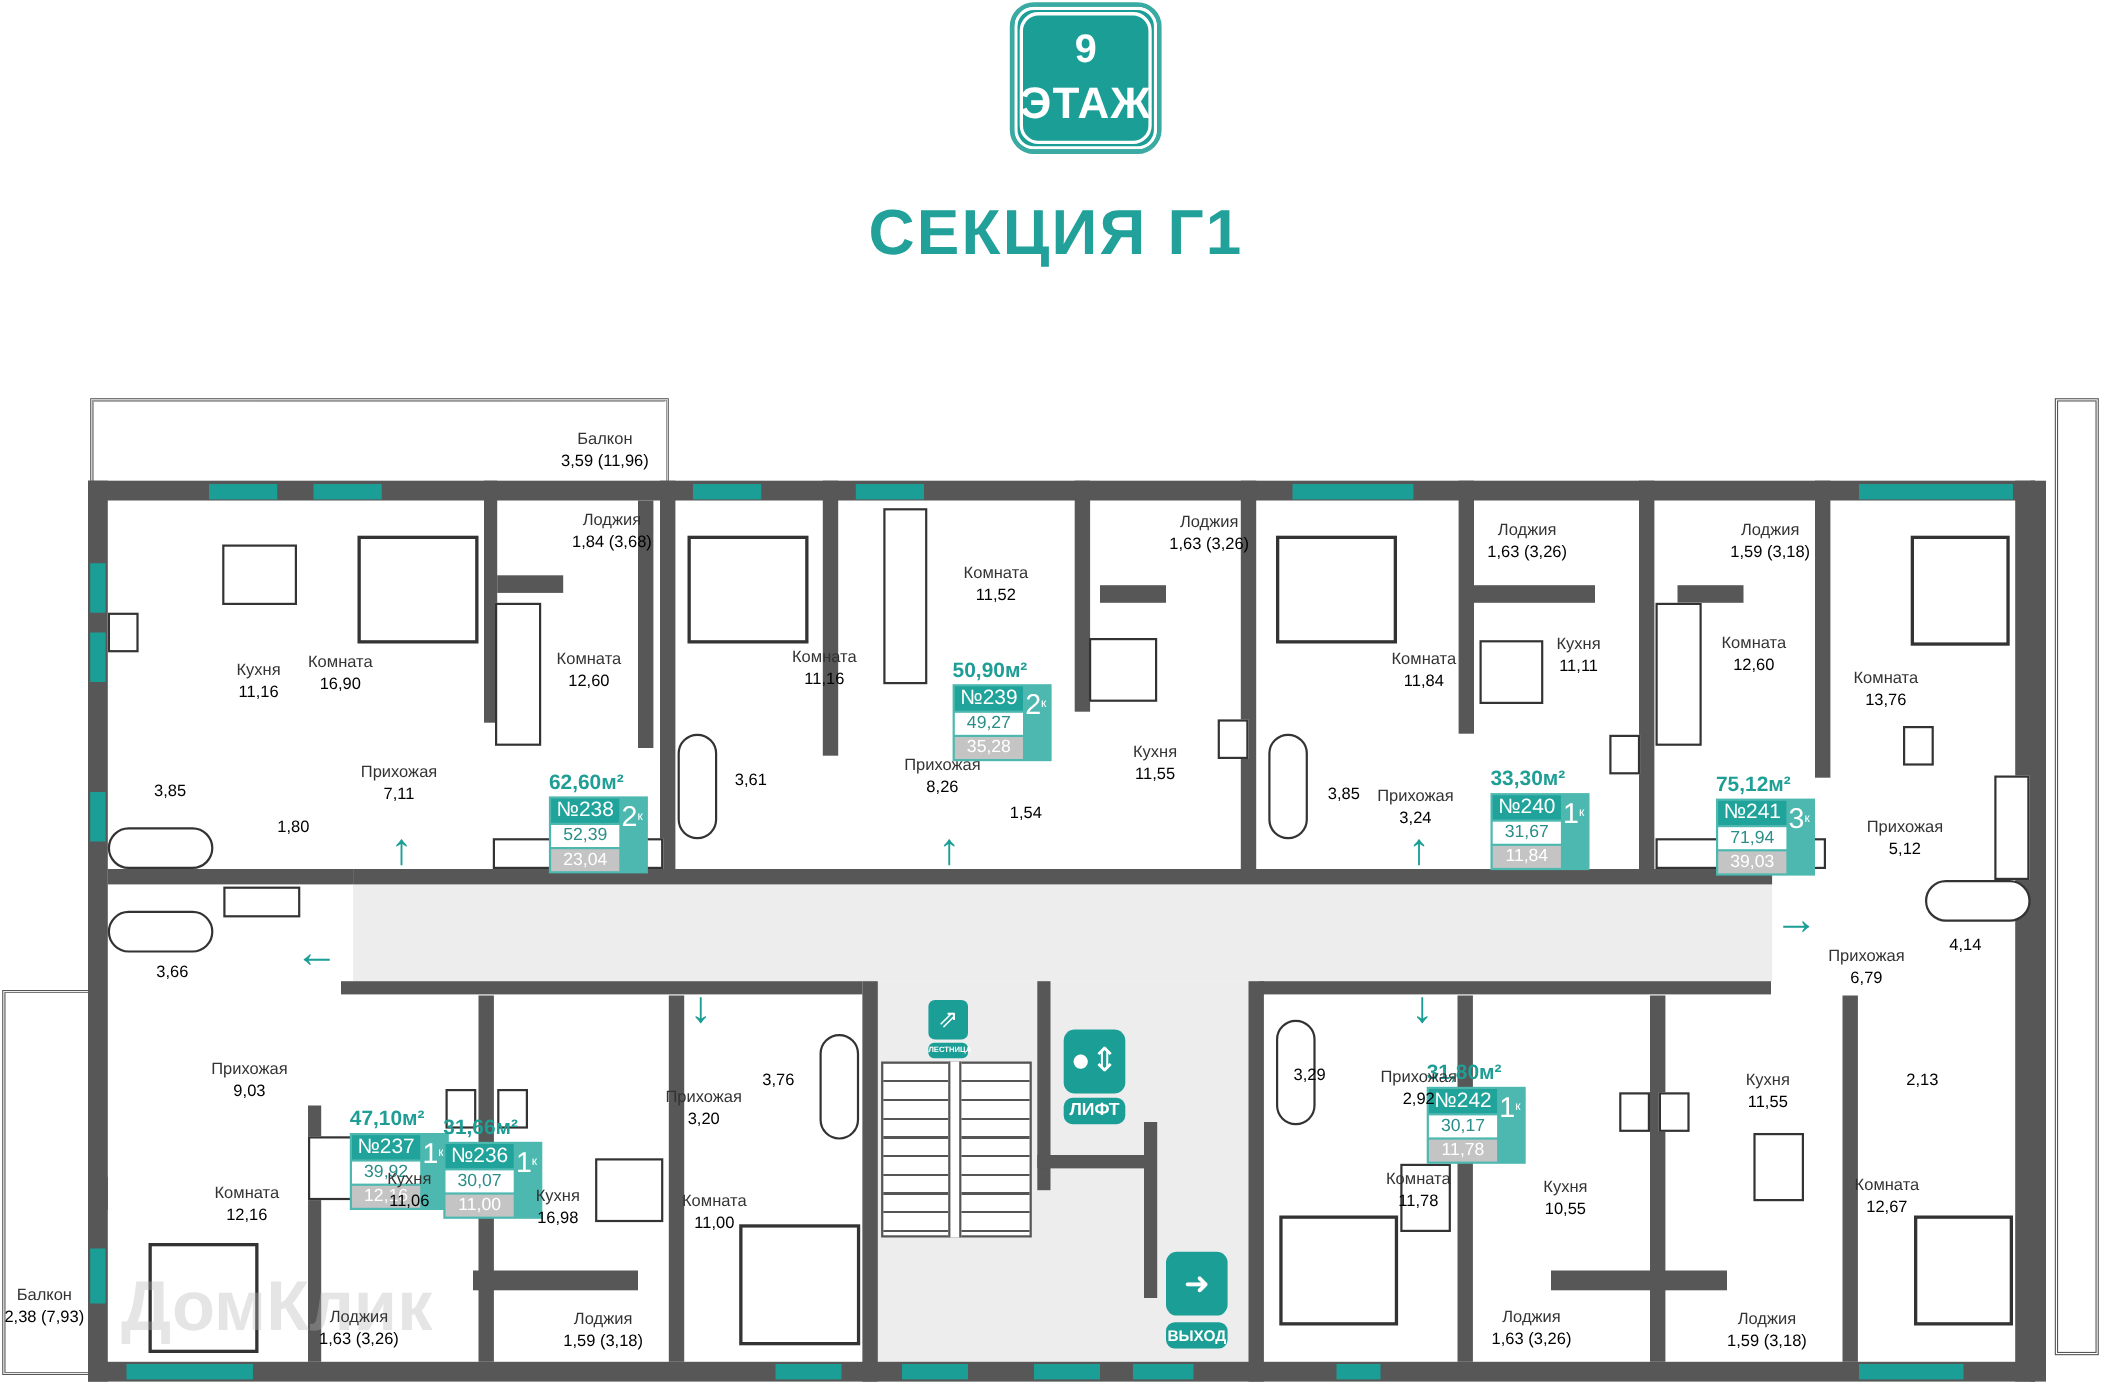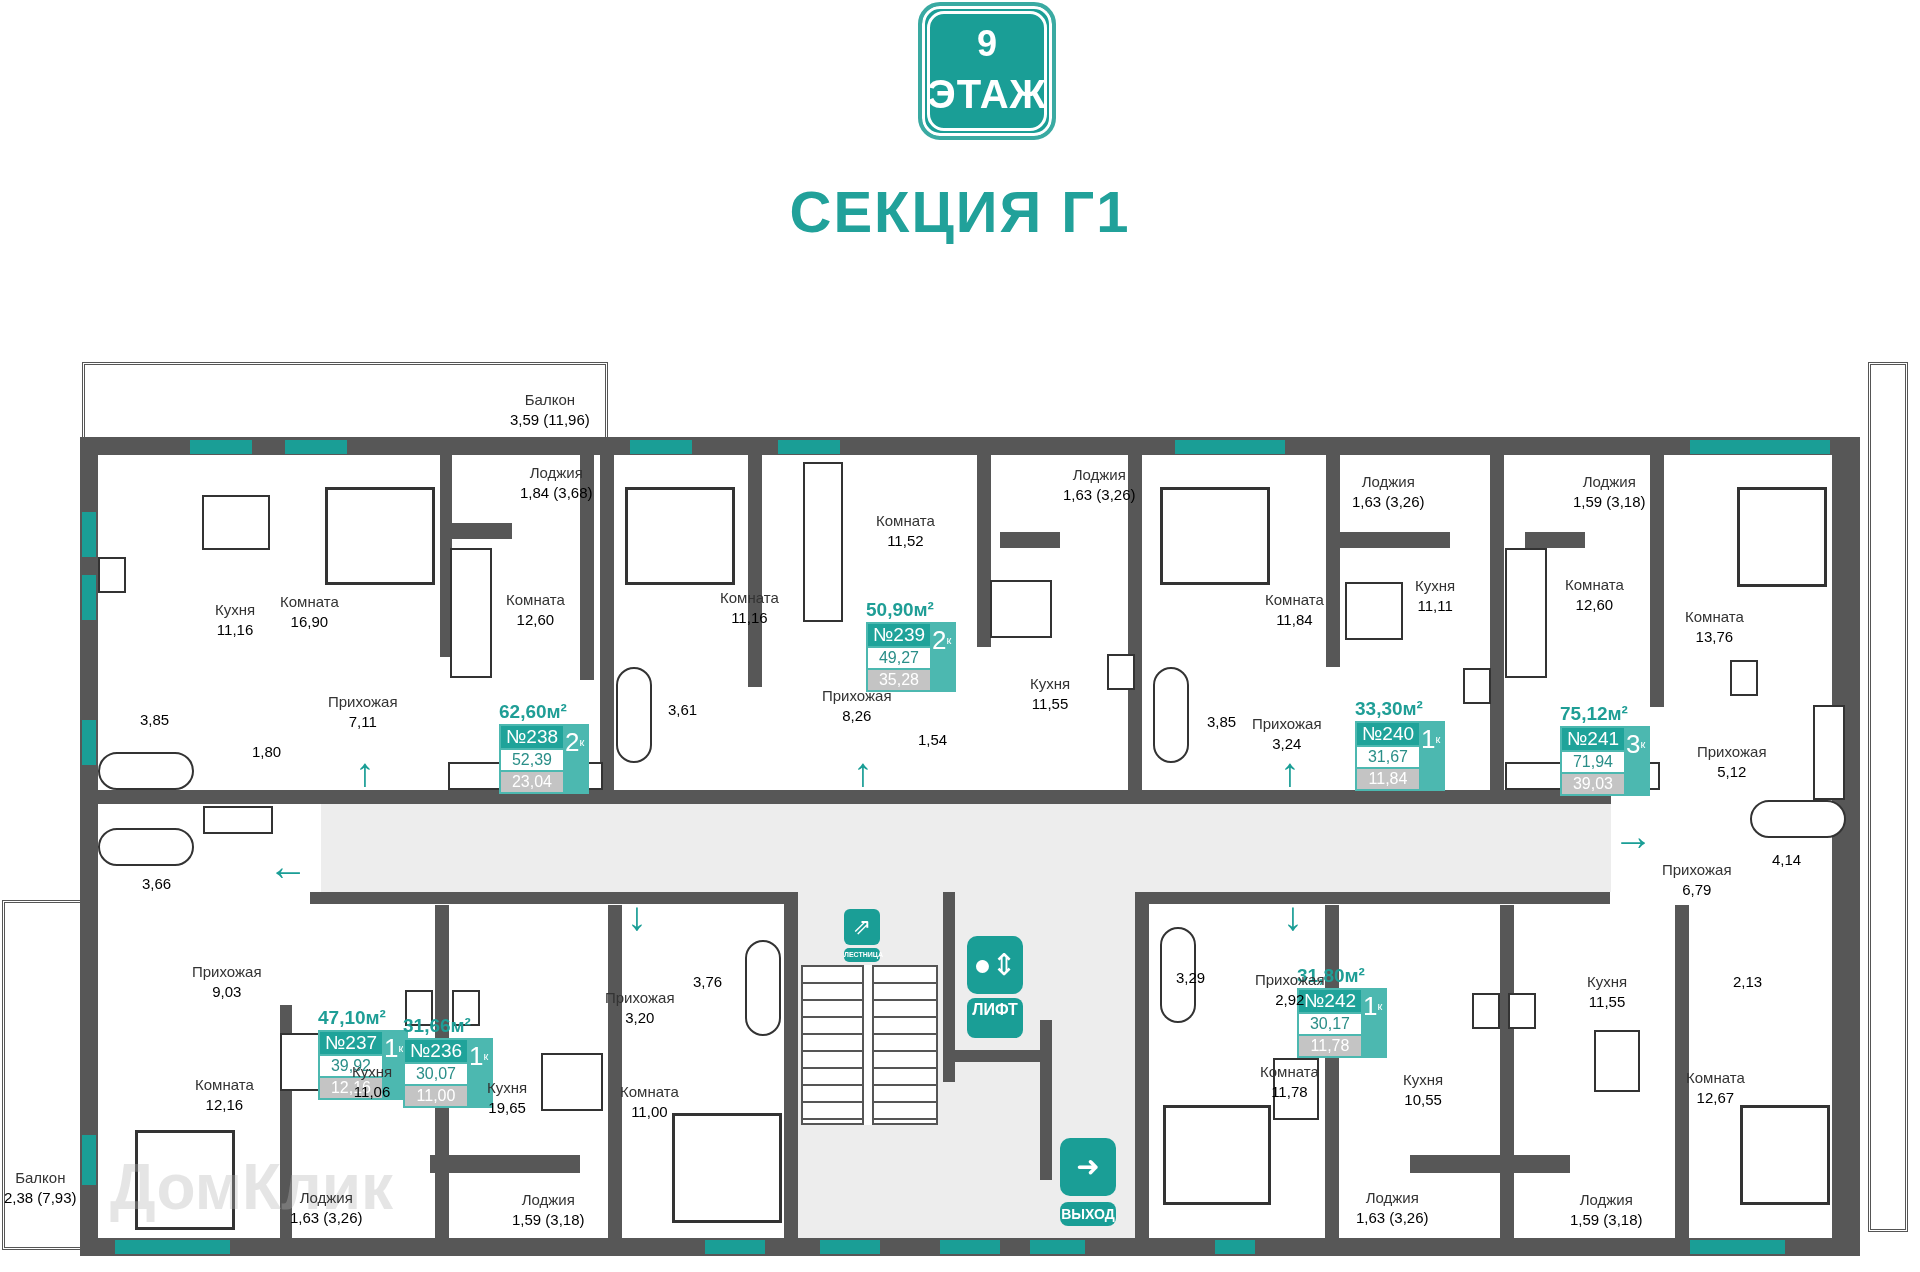--- a/index.html
+++ b/index.html
@@ -161,21 +161,21 @@
   <div class="arrow" style="left:627px;top:896px;">↓</div>
   <div class="arrow" style="left:1283px;top:896px;">↓</div>
 
   <div class="sign" style="left:844px;top:909px;width:36px;height:36px;border-radius:6px;">
     <span style="font-size:22px;line-height:36px;">⇗</span>
   </div>
   <div class="sign" style="left:844px;top:948px;width:36px;height:14px;border-radius:5px;font-size:7px;line-height:14px;font-weight:bold;">ЛЕСТНИЦА</div>
   <div class="sign" style="left:967px;top:936px;width:56px;height:58px;border-radius:10px;">
     <span style="font-size:30px;line-height:58px;">●⇕</span>
   </div>
-  <div class="sign" style="left:967px;top:998px;width:56px;height:40px;border-radius:8px;font-size:16px;line-height:24px;font-weight:bold;">ЛИФТ</div>
+  <div class="sign" style="left:967px;top:998px;width:56px;height:24px;border-radius:8px;font-size:16px;line-height:24px;font-weight:bold;">ЛИФТ</div>
   <div class="sign" style="left:1060px;top:1138px;width:56px;height:58px;border-radius:10px;">
     <span style="font-size:28px;line-height:58px;">➜</span>
   </div>
   <div class="sign" style="left:1060px;top:1202px;width:56px;height:24px;border-radius:8px;font-size:14px;line-height:24px;font-weight:bold;">ВЫХОД</div>
 
   <div class="abs watermark">ДомКлик</div>
 
   <div class="apt" style="left:499px;top:658px;">
     <div class="total">62,60м²</div>
     <div class="box">
@@ -285,21 +285,21 @@
   <div class="lbl" style="left:1686px;top:1068px;"><span>Комната</span><span class="v">12,67</span></div>
   <div class="lbl" style="left:1570px;top:1190px;"><span>Лоджия</span><span class="v">1,59 (3,18)</span></div>
   <div class="lbl" style="left:142px;top:874px;">
       <span class="v">3,66</span>
     </div>
   <div class="lbl" style="left:192px;top:962px;"><span>Прихожая</span><span class="v">9,03</span></div>
   <div class="lbl" style="left:195px;top:1075px;"><span>Комната</span><span class="v">12,16</span></div>
   <div class="lbl" style="left:4px;top:1168px;"><span>Балкон</span><span class="v">2,38 (7,93)</span></div>
   <div class="lbl" style="left:352px;top:1062px;"><span>Кухня</span><span class="v">11,06</span></div>
   <div class="lbl" style="left:290px;top:1188px;"><span>Лоджия</span><span class="v">1,63 (3,26)</span></div>
-  <div class="lbl" style="left:487px;top:1078px;"><span>Кухня</span><span class="v">19,65</span></div>
+  <div class="lbl" style="left:487px;top:1078px;"><span>Кухня</span><span class="v">16,98</span></div>
   <div class="lbl" style="left:512px;top:1190px;"><span>Лоджия</span><span class="v">1,59 (3,18)</span></div>
   <div class="lbl" style="left:605px;top:988px;"><span>Прихожая</span><span class="v">3,20</span></div>
   <div class="lbl" style="left:693px;top:972px;text-align:center;">
       <span class="v">3,76</span>
     </div>
   <div class="lbl" style="left:620px;top:1082px;"><span>Комната</span><span class="v">11,00</span></div>
   <div class="lbl" style="left:1176px;top:968px;">
       <span class="v">3,29</span>
     </div>
   <div class="lbl" style="left:1255px;top:970px;"><span>Прихожая</span><span class="v">2,92</span></div>

